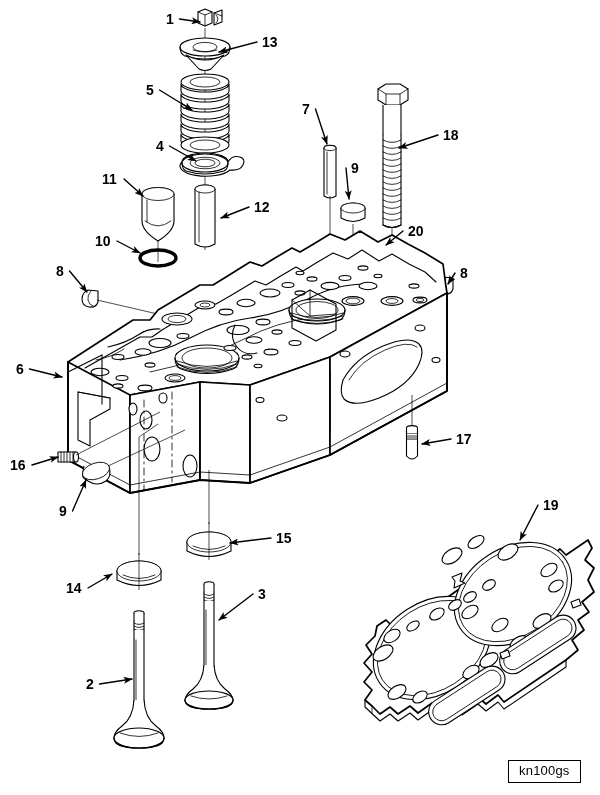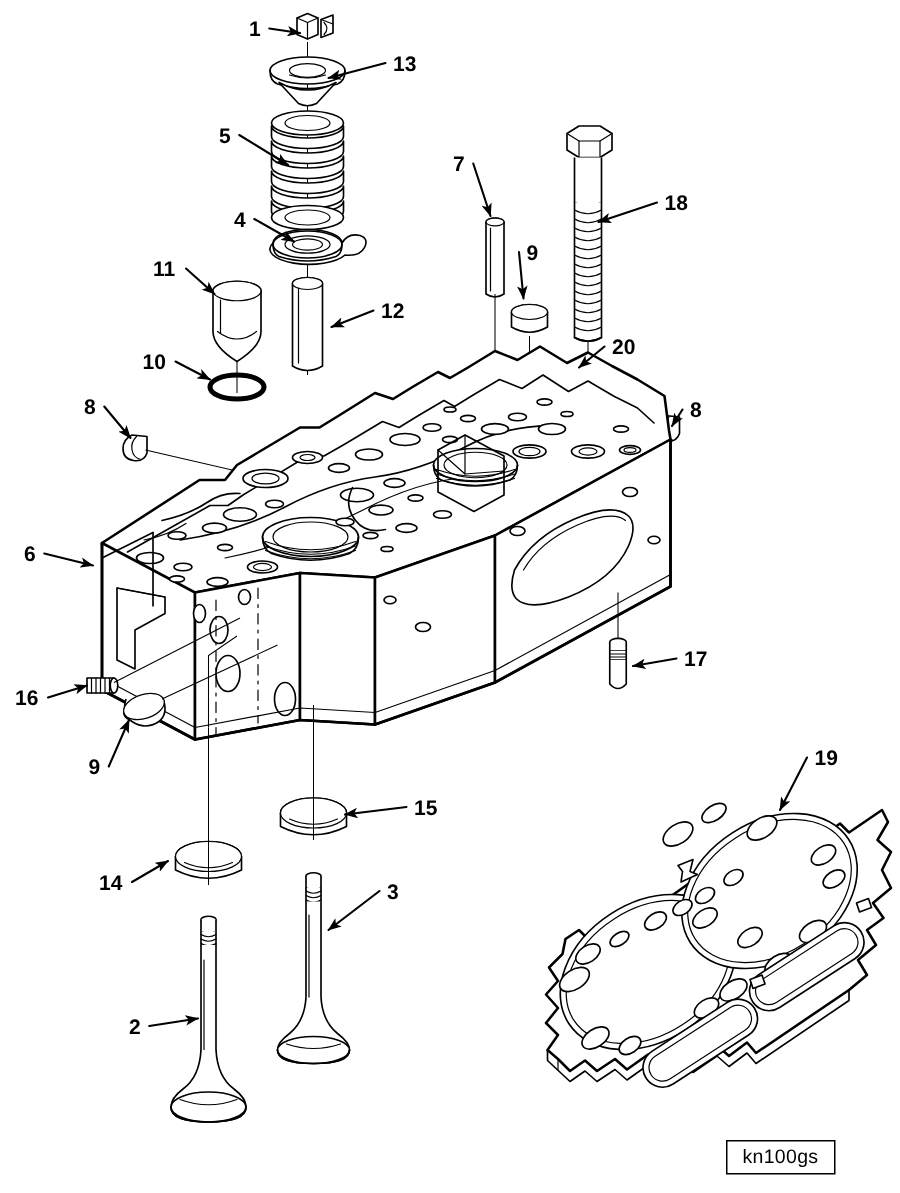--- a/index.html
+++ b/index.html
@@ -565,17 +565,17 @@
           <text class="ctxt" x="86" y="689">2</text>
         </g>
         <g>
           <path class="lead" marker-end="url(#ah)" d="M538,505 L520,540"></path>
           <text class="ctxt" x="543" y="510">19</text>
         </g>
       </g>
 
   </svg>
 
-  <div class="cap-box" style="left:484px; top:760px;">
+  <div class="cap-box" style="left:508px; top:760px;">
     <span>kn100gs</span>
   </div>
 
 </div>
 
 </body></html>

